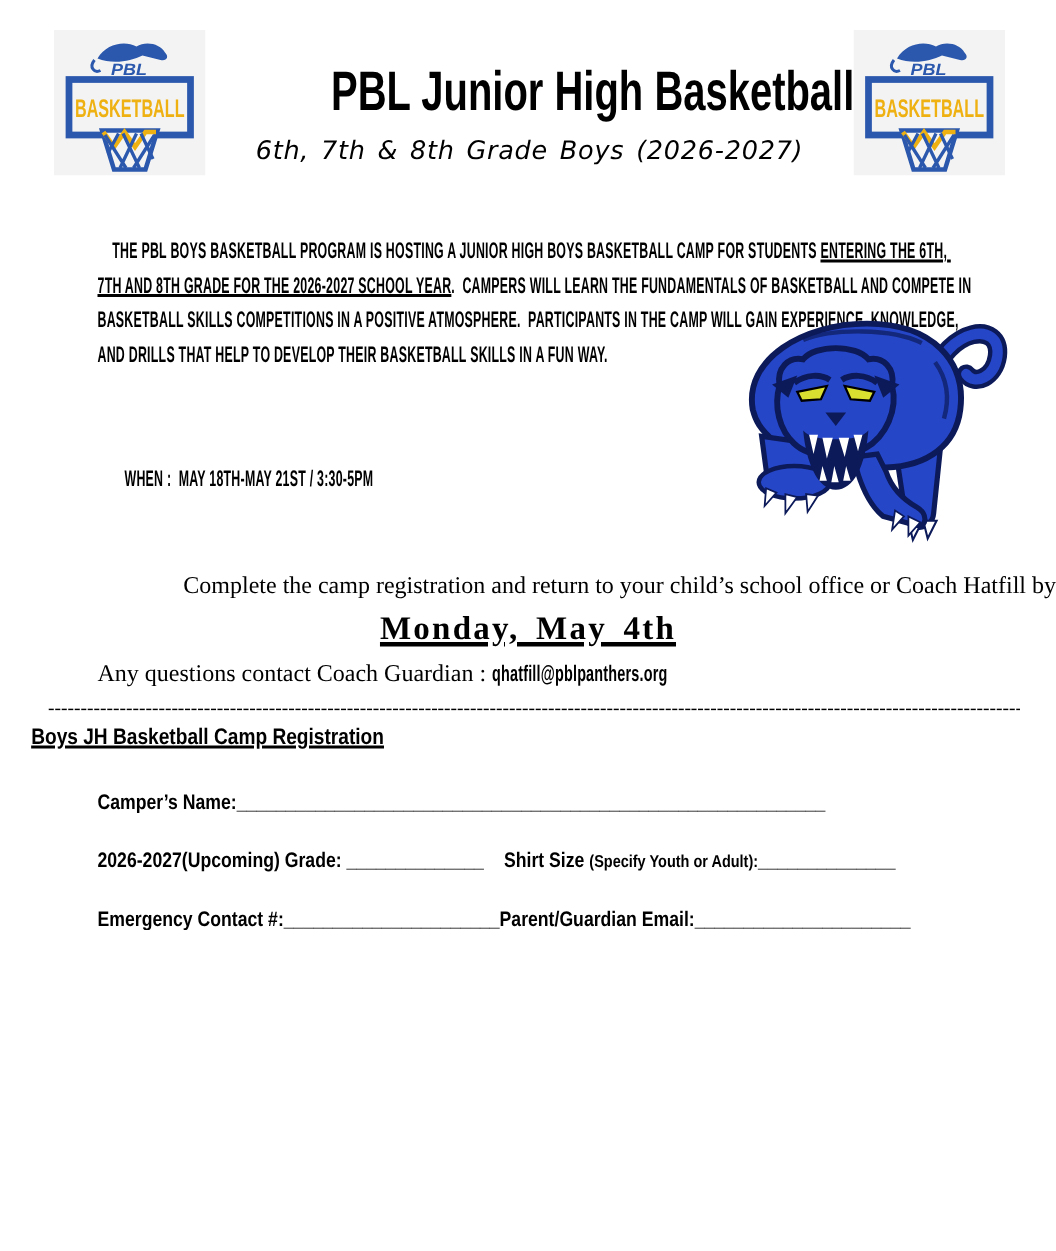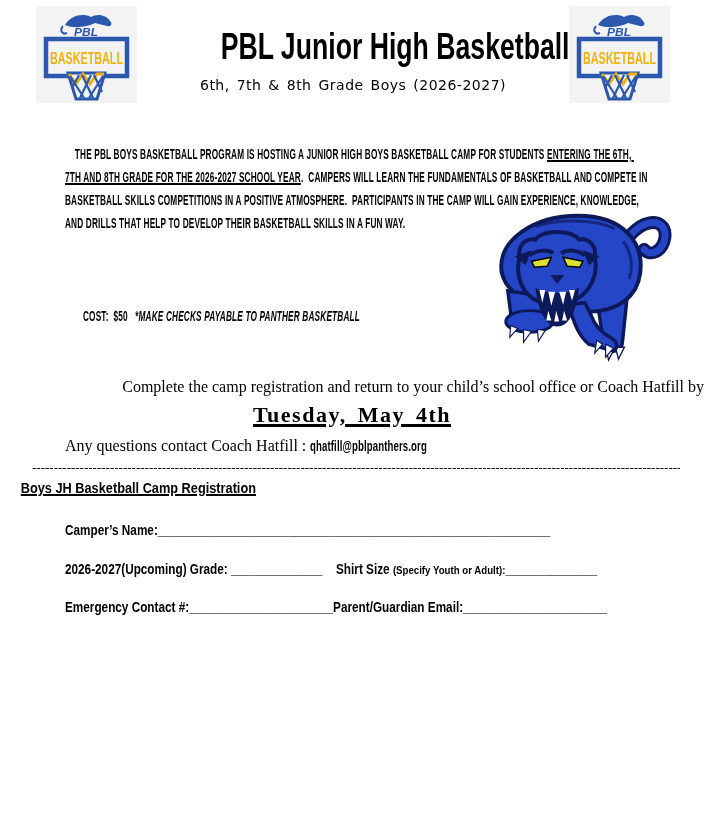--- a/index.html
+++ b/index.html
@@ -1,24 +1,24 @@
 <!DOCTYPE html>
 <html><head>
 <meta charset="utf-8">
 <style>
   html,body{margin:0;padding:0;background:#fff;}
   .page{position:relative;width:704px;height:834px;background:#ffffff;overflow:hidden;color:#000;
         font-family:"Liberation Sans",sans-serif;}
   
-  .header{display:flex;align-items:flex-start;padding:6px 34px 0 36px;}
+  .header{display:flex;align-items:flex-start;padding:20px 34px 0 36px;}
   .logo{flex:0 0 auto;}
   .titles{flex:1 1 auto;text-align:center;margin-top:20px;overflow:hidden;}
   .title{font-family:"Liberation Sans",sans-serif;font-weight:700;font-size:37px;white-space:nowrap;
          display:inline-block;transform:scaleX(0.72);transform-origin:50% 50%;letter-spacing:0;}
-  .subtitle{font-family:"DejaVu Sans",sans-serif;font-size:14px;margin-top:9px;letter-spacing:.5px;word-spacing:2px;}
+  .subtitle{font-family:"DejaVu Sans",sans-serif;font-size:17px;margin-top:9px;letter-spacing:.5px;word-spacing:2px;font-style:italic;}
   
   .caps{font-weight:700;font-size:15px;line-height:23px;letter-spacing:.3px;white-space:pre-wrap;}
   .intro{margin:16px 0 0 65px;width:1060px;transform:scaleX(0.55);transform-origin:0 0;}
   .capline{margin-left:65px;white-space:pre;}
   .capline>span{display:inline-block;transform:scaleX(0.55);transform-origin:0 50%;white-space:pre;}
   .u{text-decoration:underline;text-decoration-thickness:1.5px;}
   .ital{font-style:italic;}
   .mt-when{margin-top:14px;}
   .mt-where{margin-top:2px;}
   .mt-cost{margin-top:24px;}
@@ -83,24 +83,24 @@
       <path d="M32,67 L69,67 L61,93 L40,93 Z" fill="#f3f3f3" stroke="#2b58ad" stroke-width="3"></path>
       <path d="M33,68 L40,78 L47,68 L54,78 L61,68 L68,68" fill="none" stroke="#eeb111" stroke-width="3"></path>
       <path d="M34,70 L48,92 M46,69 L57,92 M58,69 L66,86 M67,70 L53,92 M55,69 L44,92 M43,69 L36,82" fill="none" stroke="#2b58ad" stroke-width="2.2"></path>
     </svg>
   </div>
 
   <div class="caps intro">
     <span>THE PBL BOYS BASKETBALL PROGRAM IS HOSTING A JUNIOR HIGH BOYS BASKETBALL CAMP FOR STUDENTS </span><span class="u">ENTERING THE 6TH, 7TH AND 8TH GRADE FOR THE 2026-2027 SCHOOL YEAR</span><span>.  CAMPERS WILL LEARN THE FUNDAMENTALS OF BASKETBALL AND COMPETE IN BASKETBALL SKILLS COMPETITIONS IN A POSITIVE ATMOSPHERE.  PARTICIPANTS IN THE CAMP WILL GAIN EXPERIENCE, KNOWLEDGE, AND DRILLS THAT HELP TO DEVELOP THEIR BASKETBALL SKILLS IN A FUN WAY.</span>
   </div>
 
+  <div class="caps capline mt-when">
+    <span><span>WHEN :  </span><span>MAY 18TH-MAY 21ST / 3:30-5PM</span></span>
+  </div>
 
-  <div class="caps capline mt-cost">
-    <span><span>COST:  $50   </span><span class="ital">*MAKE CHECKS PAYABLE TO PANTHER BASKETBALL</span></span>
-  </div>
 
   <svg class="panther" width="200" height="168" viewBox="0 0 200 170">
     <path d="M148,58 C160,22 196,18 193,42 C191,56 178,62 172,54" fill="none" stroke="#0c1a5a" stroke-width="13" stroke-linecap="round"></path>
     <path d="M148,58 C160,22 196,18 193,42 C191,56 178,62 172,54" fill="none" stroke="#2646c8" stroke-width="7" stroke-linecap="round"></path>
     <path d="M118,95 L155,100 L150,148 C149,160 132,161 131,149 L126,116 Z" fill="#2646c8" stroke="#0c1a5a" stroke-width="3.5"></path>
     <path d="M133,153 l3,13 l6,-12 z M143,153 l3,12 l6,-12 z" fill="#fff" stroke="#0c1a5a" stroke-width="1.4"></path>
     <path d="M28,78 C22,44 62,20 105,20 C150,20 172,46 168,78 C165,102 146,116 118,117 C80,118 56,112 42,99 C33,91 30,86 28,78 Z" fill="#2646c8" stroke="#0c1a5a" stroke-width="4"></path>
     <path d="M62,31 C82,23 122,23 142,33 M151,46 C159,57 161,70 157,84" stroke="#0c1a5a" stroke-width="3" fill="none" opacity="0.7"></path>
     <path d="M96,110 C100,128 106,142 116,150 L138,156 C146,158 146,148 139,144 C130,139 122,132 118,120 L112,108 Z" fill="#2646c8" stroke="#0c1a5a" stroke-width="3.5"></path>
     <path d="M124,146 l-2,13 l8,-9 z M133,150 l0,13 l8,-9 z" fill="#fff" stroke="#0c1a5a" stroke-width="1.2"></path>
@@ -114,23 +114,23 @@
     <path d="M58,66 L78,62 L74,71 L61,72 Z" fill="#d9e02f" stroke="#000" stroke-width="1.5"></path>
     <path d="M110,66 L90,62 L94,71 L107,72 Z" fill="#d9e02f" stroke="#000" stroke-width="1.5"></path>
     <path d="M77,80 L91,80 L84,89 Z" fill="#0c1a5a"></path>
     <path d="M62,92 C68,100 100,100 106,92 C104,116 96,132 84,132 C72,132 64,114 62,92 Z" fill="#0c1a5a"></path>
     <path d="M66,95 L72,95 L69,108 Z M75,97 L82,97 L78,111 Z M86,97 L93,97 L90,110 Z M96,95 L102,95 L99,106 Z" fill="#fff"></path>
     <path d="M73,126 L78,126 L75,116 Z M81,127 L86,127 L83,116 Z M89,126 L94,126 L91,116 Z" fill="#fff"></path>
   </svg>
 
   <div class="serif return-note">Complete the camp registration and return to your child’s school office or Coach Hatfill by</div>
   <div class="deadline-wrap">
-    <span class="serif deadline">Tuesday, May 4th</span>
+    <span class="serif deadline">Monday, May 4th</span>
   </div>
-  <div class="serif contact"><span>Any questions contact Coach Hatfill : </span><span class="contact-email">qhatfill@pblpanthers.org</span></div>
+  <div class="serif contact"><span>Any questions contact Coach Guardian : </span><span class="contact-email">qhatfill@pblpanthers.org</span></div>
 
   <div class="divider">----------------------------------------------------------------------------------------------------------------------------------------------------------------</div>
 
   <div class="regtitle-wrap">
     <span class="regtitle">Boys JH Basketball Camp Registration</span>
   </div>
 
   <div class="form-row mt-camper"><span>Camper’s Name:</span><span>____________________________________________________________</span></div>
 
   <div class="form-row mt-grade"><span>2026-2027(Upcoming) Grade: </span><span>______________</span><span class="shirt-gap"></span><span>Shirt Size </span><span class="small-note">(Specify Youth or Adult):</span><span>______________</span></div>

